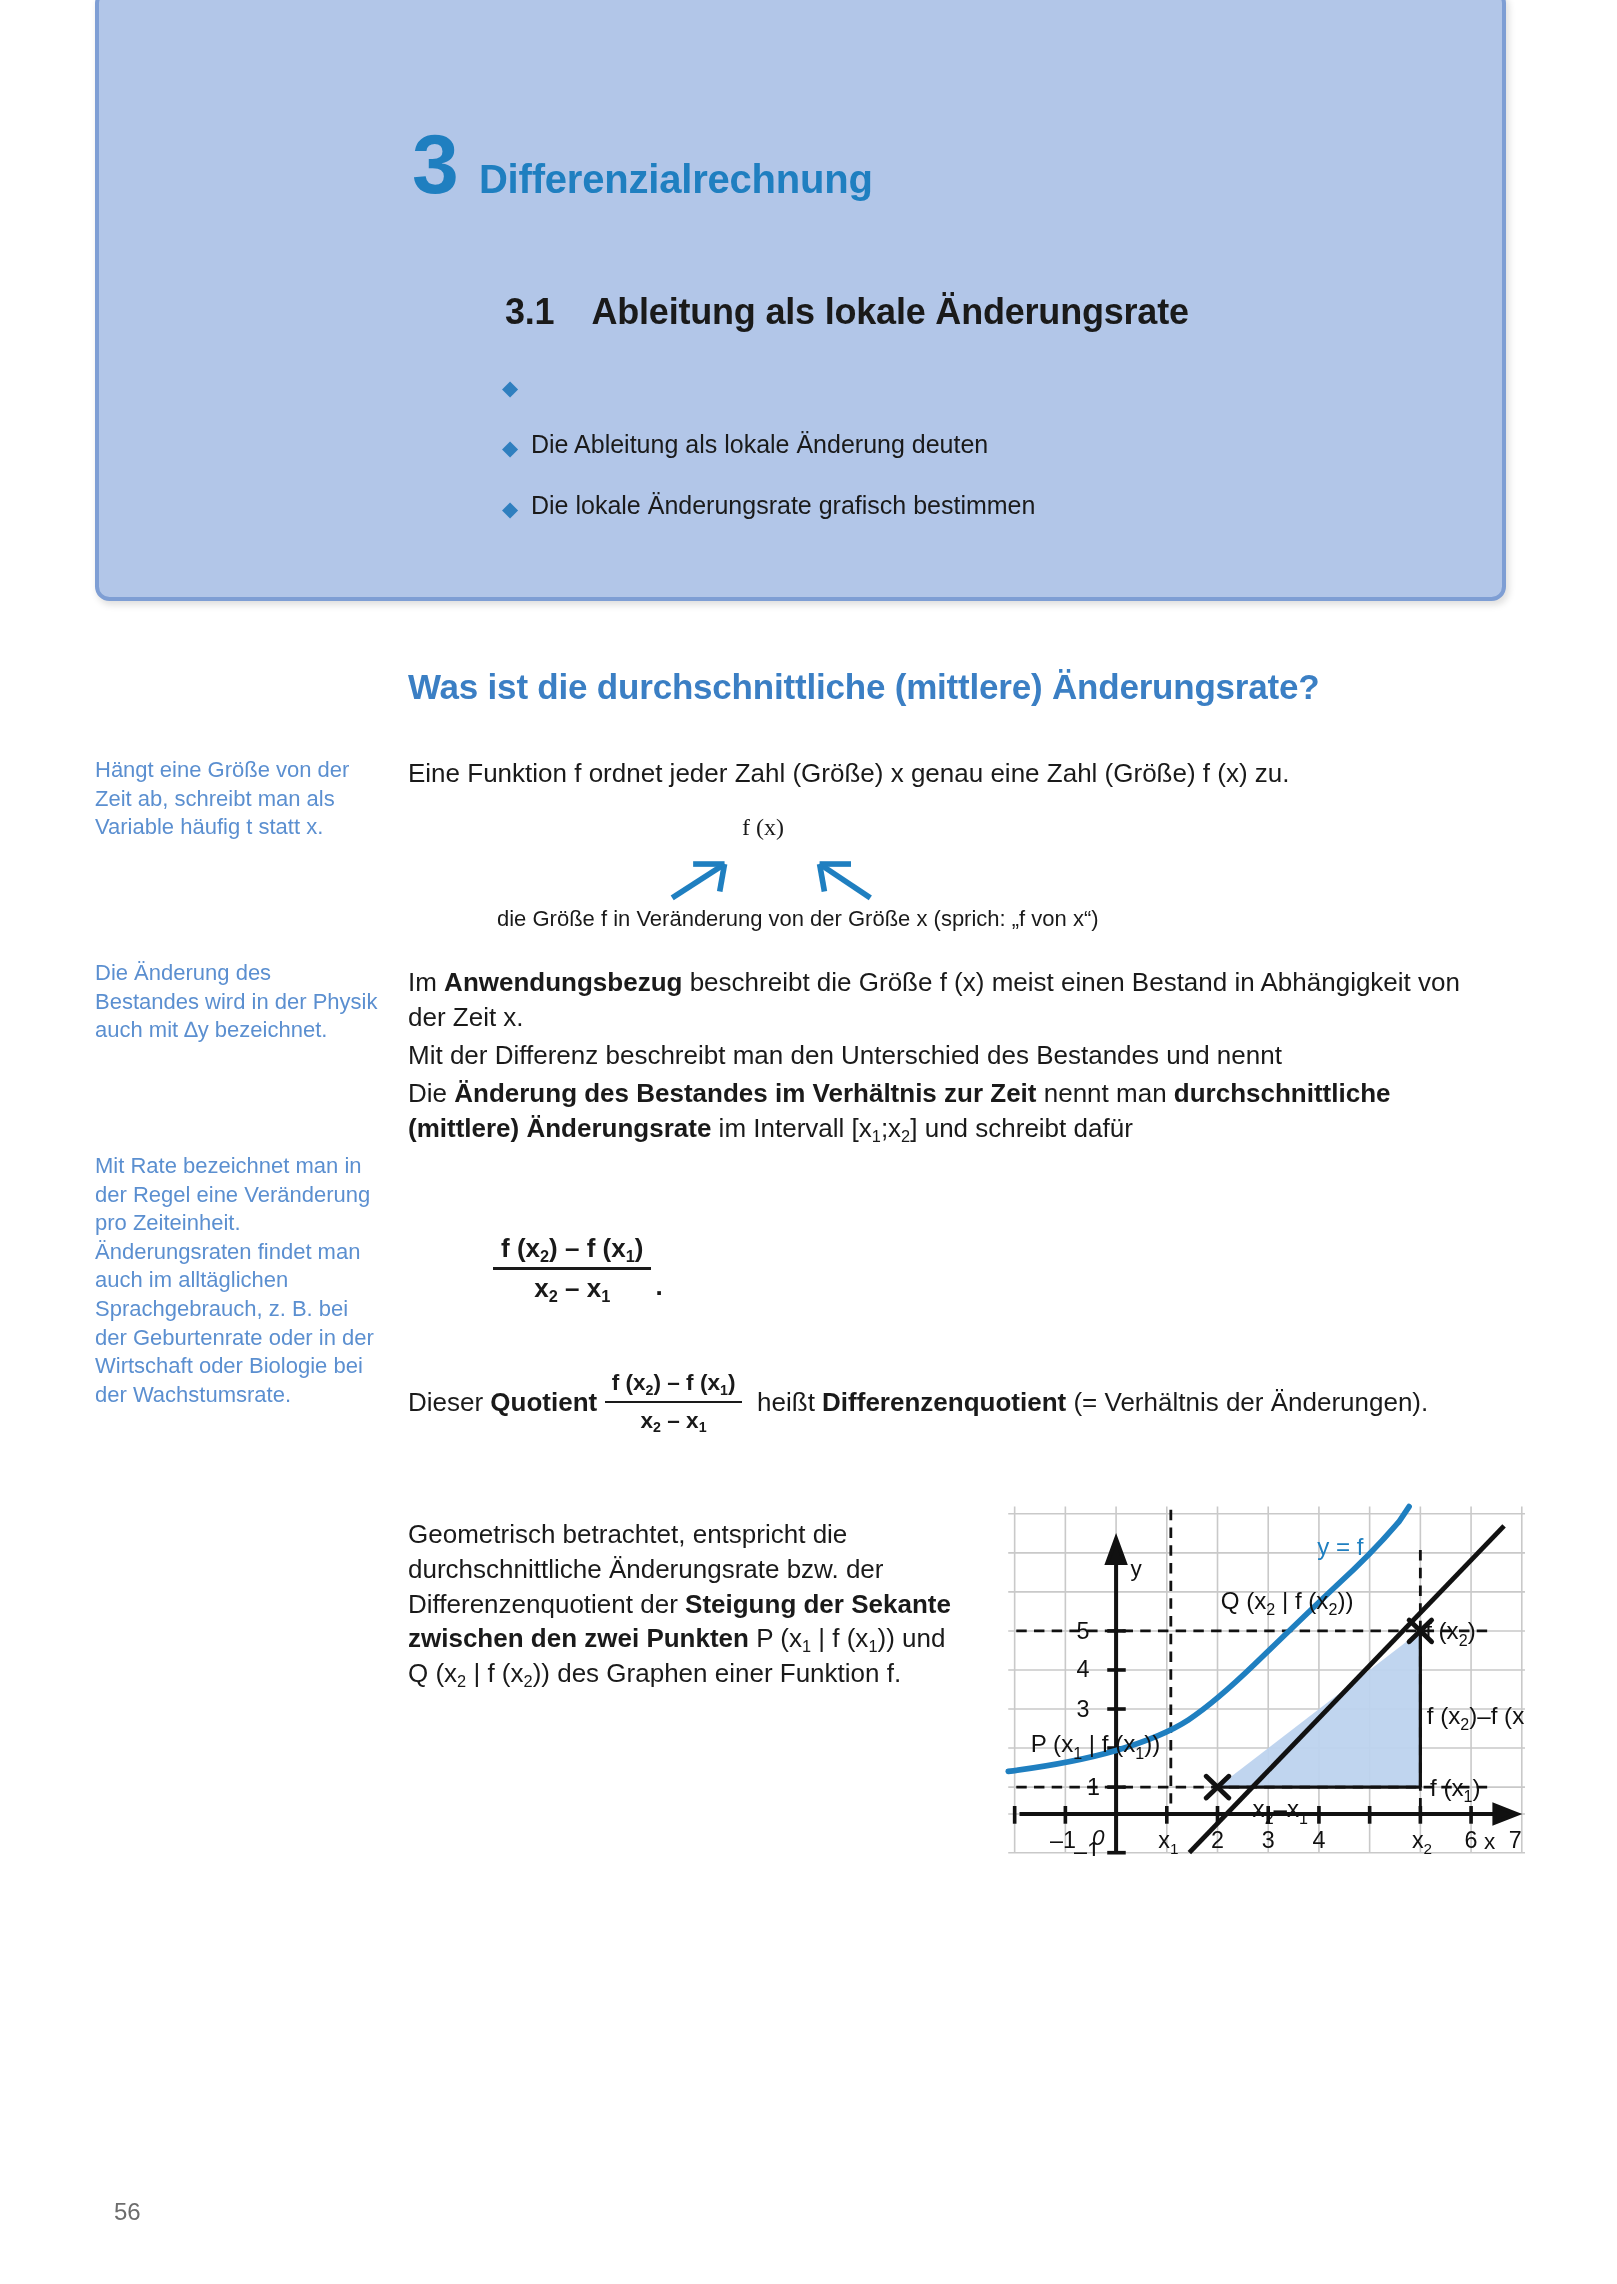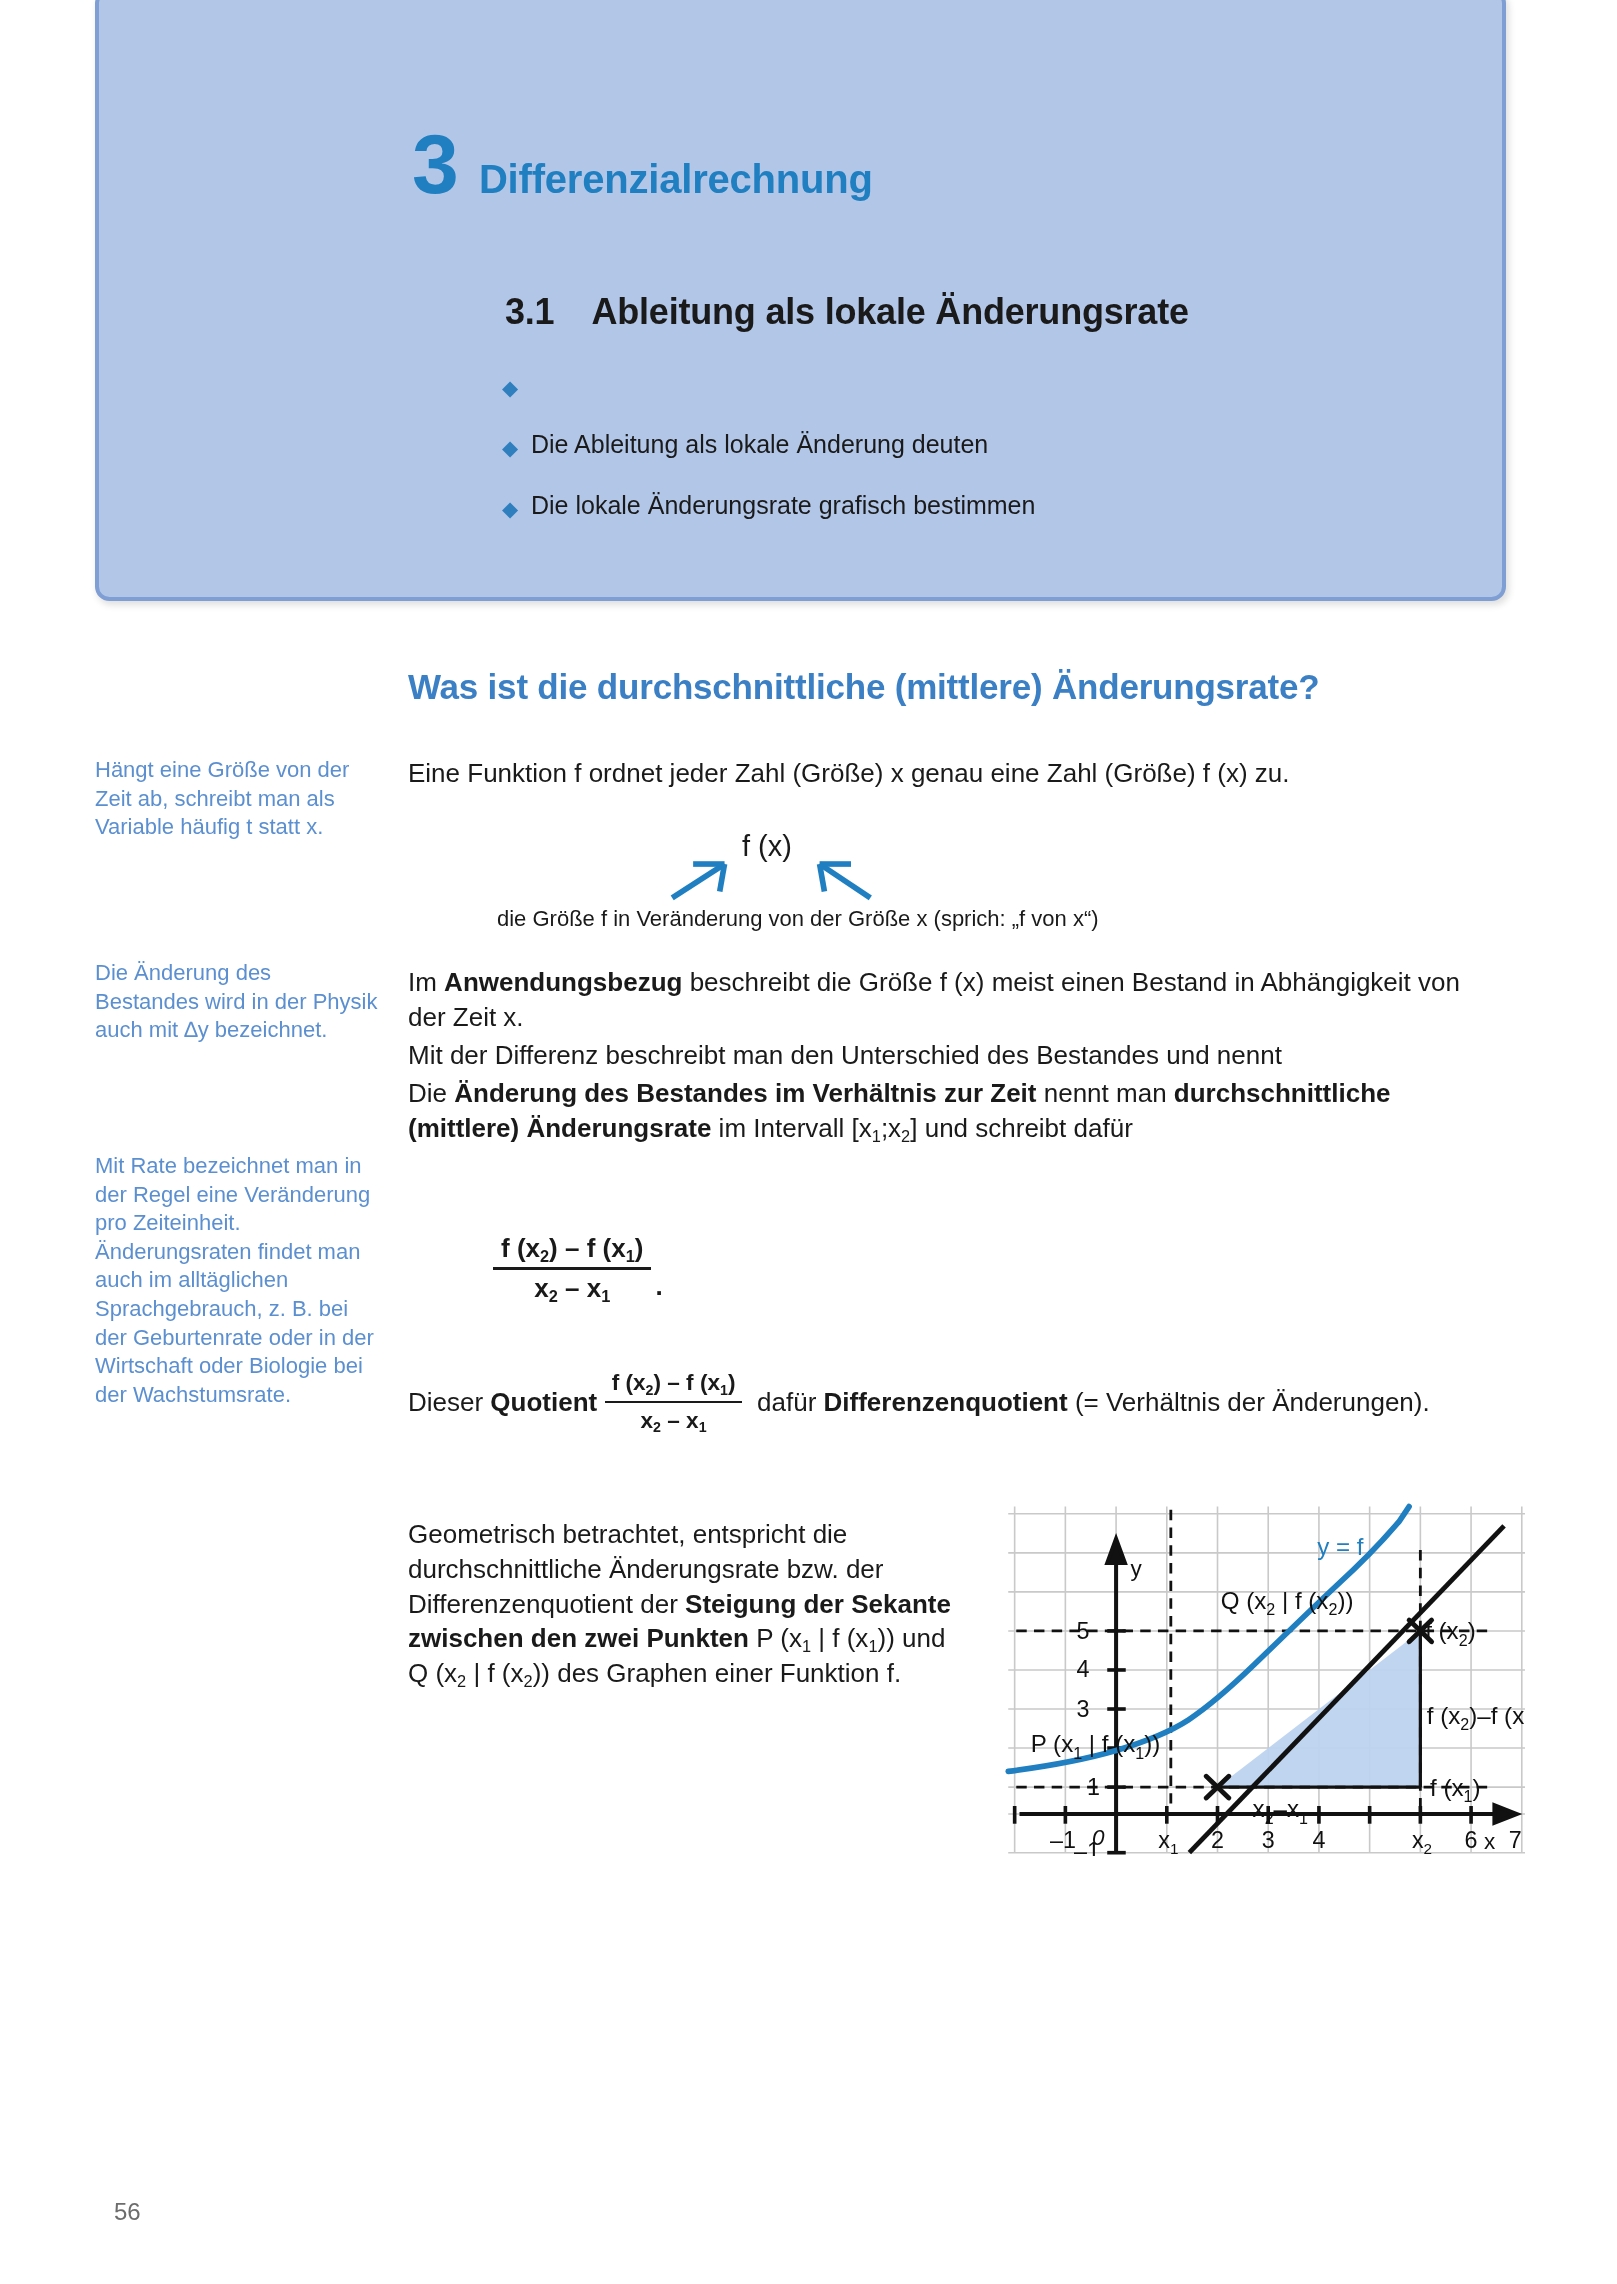--- a/index.html
+++ b/index.html
@@ -143,23 +143,24 @@
   #fx-annotation {
     position: absolute;
     left: 408px;
     top: 814px;
     width: 886px;
     height: 121px;
   }
   #fx-label {
     position: absolute;
     left: 334px;
-    top: 16px;
-    font-size: 29px;
-    color: #1a1a1a;
+    top: 0px;
+    font-size: 24px;
+    color: #1a1a1a;
+    font-family: Liberation Serif, serif;
   }
   #fx-caption {
     position: absolute;
     left: 89px;
     top: 92px;
     font-size: 22px;
     color: #1a1a1a;
     white-space: nowrap;
   }
   #fx-arrows {
@@ -309,21 +310,21 @@
     <span class="den"><span>x</span><sub>2</sub><span> – x</span><sub>1</sub></span>
   </span>
   <span id="fraction-period">.</span>
 </div>
 
 <div class="body-p" id="para-dieser">
   <span>Dieser </span><span class="b">Quotient</span><span class="inline-frac">
     <span class="num"><span>f (x</span><sub>2</sub><span>) – f (x</span><sub>1</sub><span>)</span></span>
     <span class="bar"></span>
     <span class="den"><span>x</span><sub>2</sub><span> – x</span><sub>1</sub></span>
-  </span><span> dafür </span><span class="b">Differenzenquotient</span><span> (= Verhältnis der Änderungen).</span>
+  </span><span> heißt </span><span class="b">Differenzenquotient</span><span> (= Verhältnis der Änderungen).</span>
 </div>
 
 <div class="body-p" id="para-geometrisch">
   <span>Geometrisch betrachtet, entspricht die durchschnittliche Änderungsrate bzw. der Differenzenquotient der </span><span class="b">Steigung der Sekante zwischen den zwei Punkten</span><span> P (x</span><sub>1</sub><span> | f (x</span><sub>1</sub><span>)) und Q (x</span><sub>2</sub><span> | f (x</span><sub>2</sub><span>)) des Graphen einer Funktion f.</span>
 </div>
 
 <svg id="graph-figure" viewBox="0 0 646 452">
 
   <defs>
     <clipPath id="plotclip">

